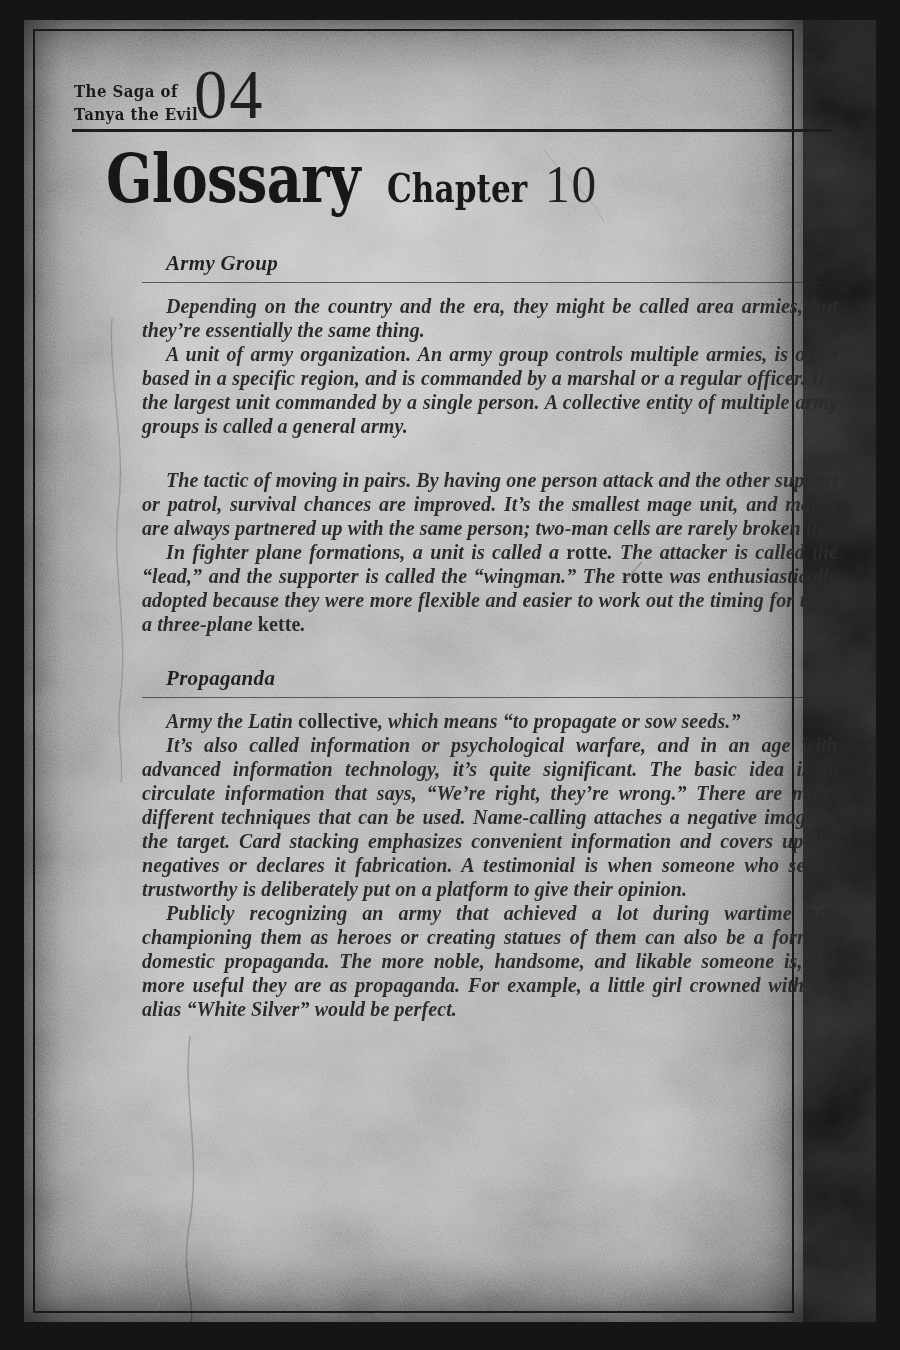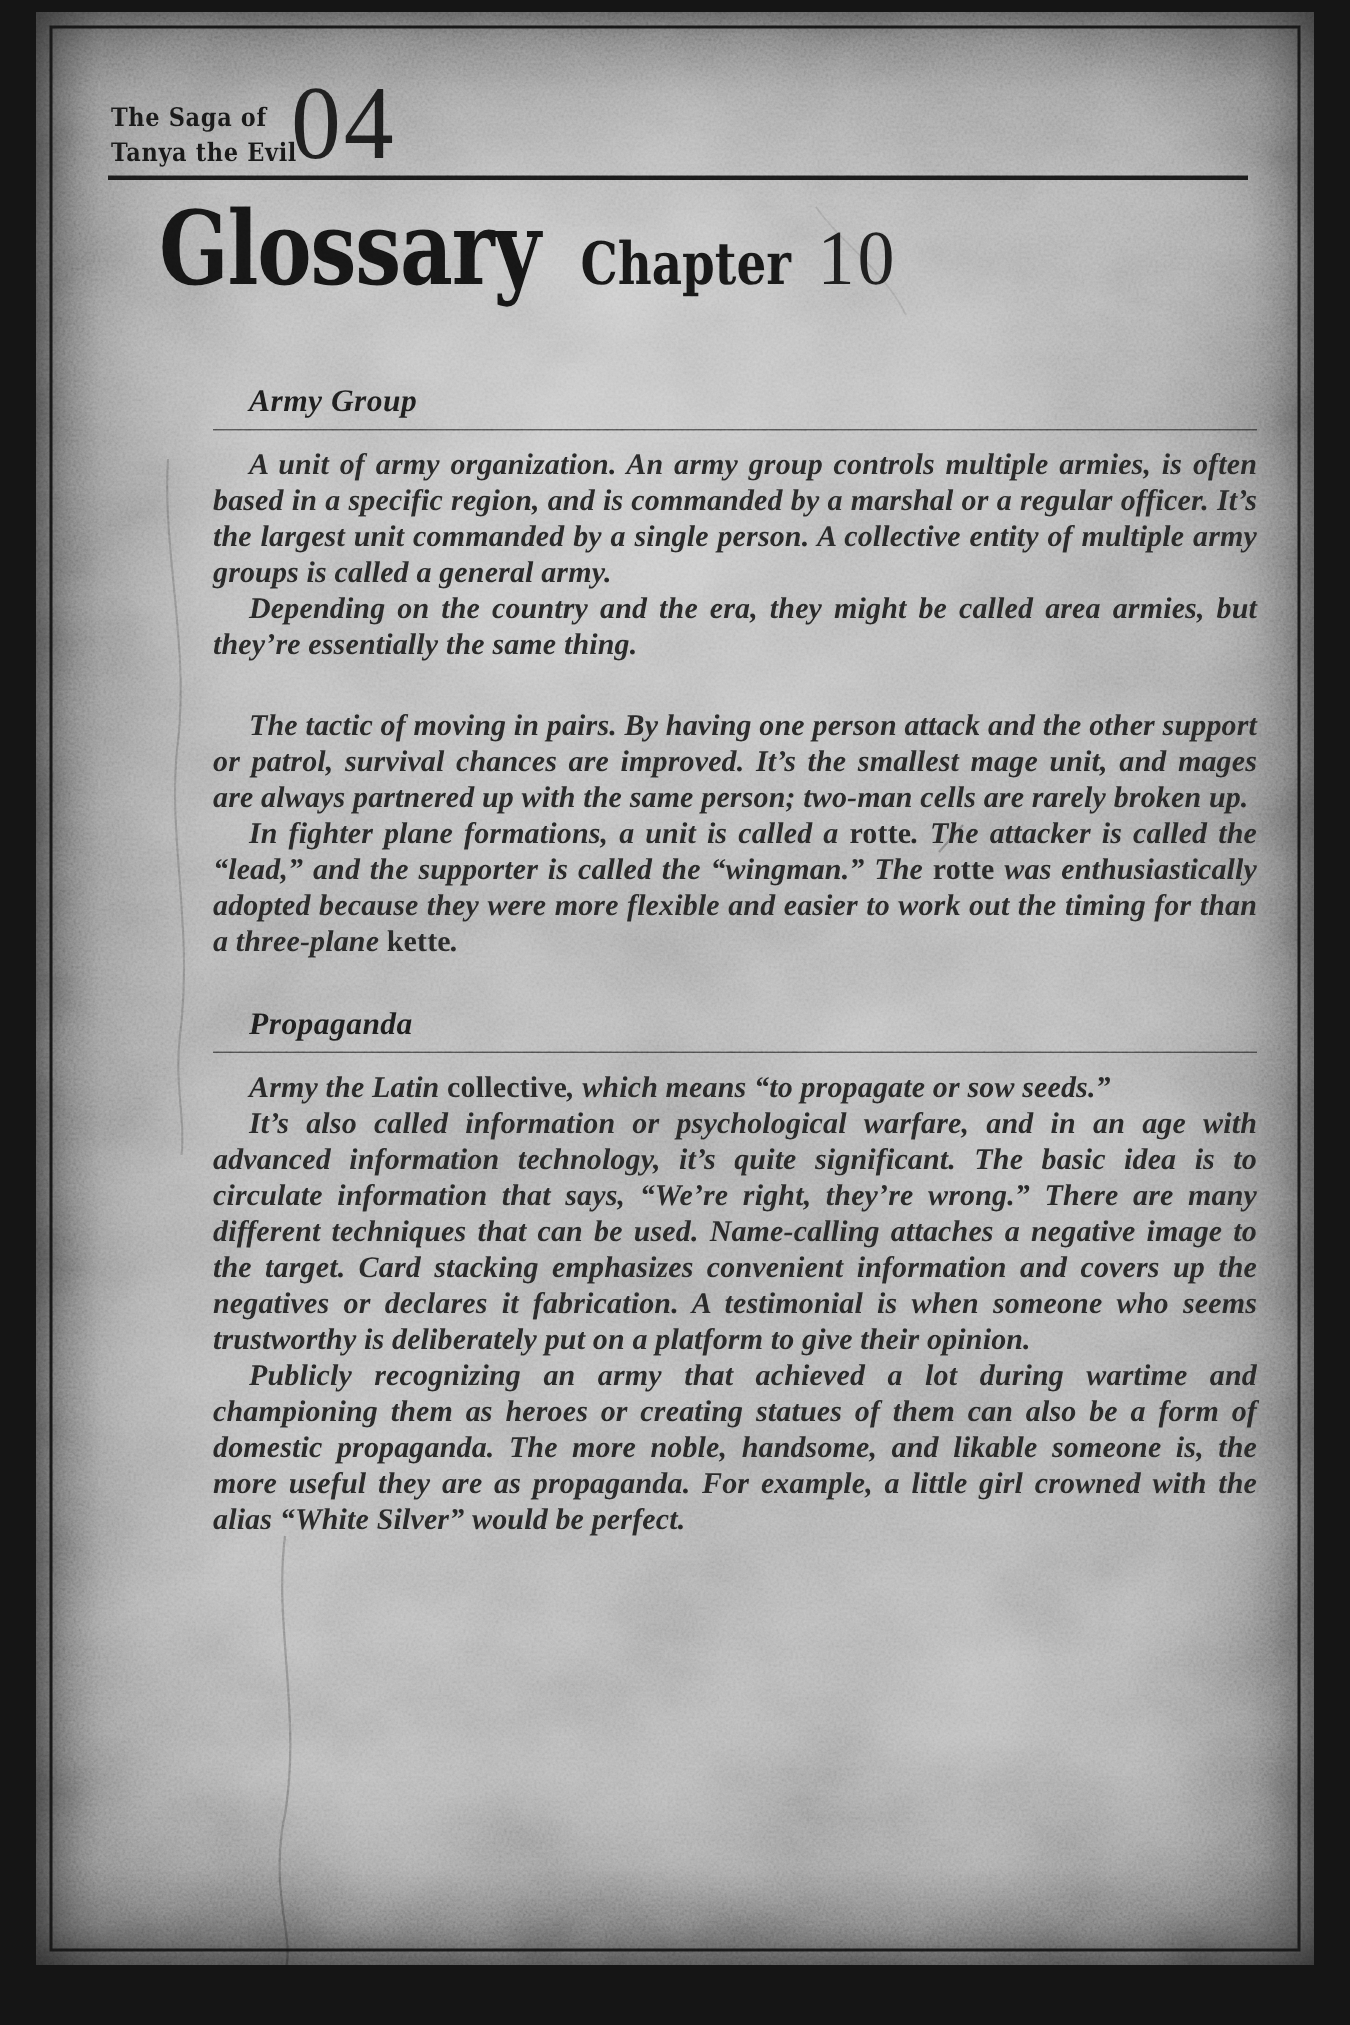--- a/index.html
+++ b/index.html
@@ -7,22 +7,22 @@
     width: 900px; height: 1350px;
     background: #151515;
     position: relative;
     overflow: hidden;
     font-family: "Liberation Serif", serif;
   }
 
   
   .page {
     position: absolute;
-    left: 24px; top: 8px;
-    width: 852px; height: 1302px;
+    left: 24px; top: 20px;
+    width: 779px; height: 1302px;
     background-color: #a4a4a4;
     background-image:
       linear-gradient(90deg, rgba(0,0,0,0.30), rgba(0,0,0,0) 5%, rgba(0,0,0,0) 95%, rgba(0,0,0,0.22)),
       linear-gradient(0deg,  rgba(0,0,0,0.28), rgba(0,0,0,0) 5%, rgba(0,0,0,0) 96%, rgba(0,0,0,0.18)),
       radial-gradient(ellipse 55% 38% at 44% 24%, rgba(255,255,255,0.30), rgba(255,255,255,0) 75%),
       radial-gradient(ellipse 45% 30% at 24% 72%, rgba(255,255,255,0.16), rgba(255,255,255,0) 70%),
       radial-gradient(ellipse 40% 26% at 78% 55%, rgba(255,255,255,0.10), rgba(255,255,255,0) 70%),
       radial-gradient(ellipse 120% 95% at 50% 45%, rgba(0,0,0,0) 55%, rgba(0,0,0,0.34) 100%);
   }
   .tex { position: absolute; left: 0; top: 0; pointer-events: none; }
@@ -98,21 +98,21 @@
     display: inline-block;
     margin-left: -26px;
   }
 
   
   .content {
     position: absolute; left: 118px; top: 231px; z-index: 5;
     width: 696px;
     color: #242424;
   }
-  .section { margin: 16px 0 30px 0; }
+  .section { margin: 0 0 30px 0; }
   .term {
     font-family: "Liberation Serif", serif;
     font-style: italic; font-weight: 700;
     font-size: 21px; line-height: 24px;
     color: #1c1c1c;
     padding: 0 0 7px 24px;
     border-bottom: 1.5px solid rgba(35,35,35,0.72);
     margin: 0 0 11px 0;
     letter-spacing: 0.3px;
   }
@@ -168,22 +168,22 @@
     <span class="chapter-wrap">
       <span class="chapter-label">Chapter</span>
       <span class="chapter-number">10</span>
     </span>
   </div>
 
   <div class="content">
 
     <div class="section">
       <h2 class="term">Army Group</h2>
+      <p class="para"><span>Depending on the country and the era, they might be called area armies, but they’re essentially the same thing.</span></p>
       <p class="para"><span>A unit of army organization. An army group controls multiple armies, is often based in a specific region, and is commanded by a marshal or a regular officer. It’s the largest unit commanded by a single person. A collective entity of multiple army groups is called a general army.</span></p>
-      <p class="para"><span>Depending on the country and the era, they might be called area armies, but they’re essentially the same thing.</span></p>
     </div>
 
     <div class="section">
       <p class="para"><span>The tactic of moving in pairs. By having one person attack and the other support or patrol, survival chances are improved. It’s the smallest mage unit, and mages are always partnered up with the same person; two-man cells are rarely broken up.</span></p>
       <p class="para"><span>In fighter plane formations, a unit is called a </span><span class="roman">rotte</span><span>. The attacker is called the “lead,” and the supporter is called the “wingman.” The </span><span class="roman">rotte</span><span> was enthusiastically adopted because they were more flexible and easier to work out the timing for than a three-plane </span><span class="roman">kette</span><span>.</span></p>
     </div>
 
     <div class="section">
       <h2 class="term">Propaganda</h2>
       <p class="para"><span>Army the Latin </span><span class="roman">collective</span><span>, which means “to propagate or sow seeds.”</span></p>

